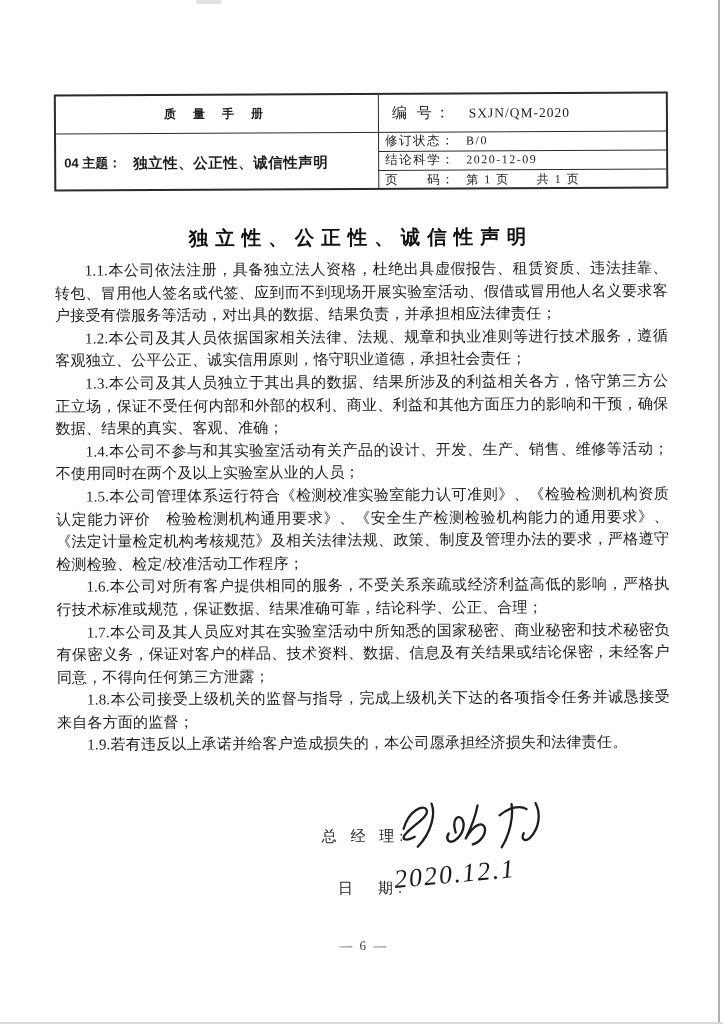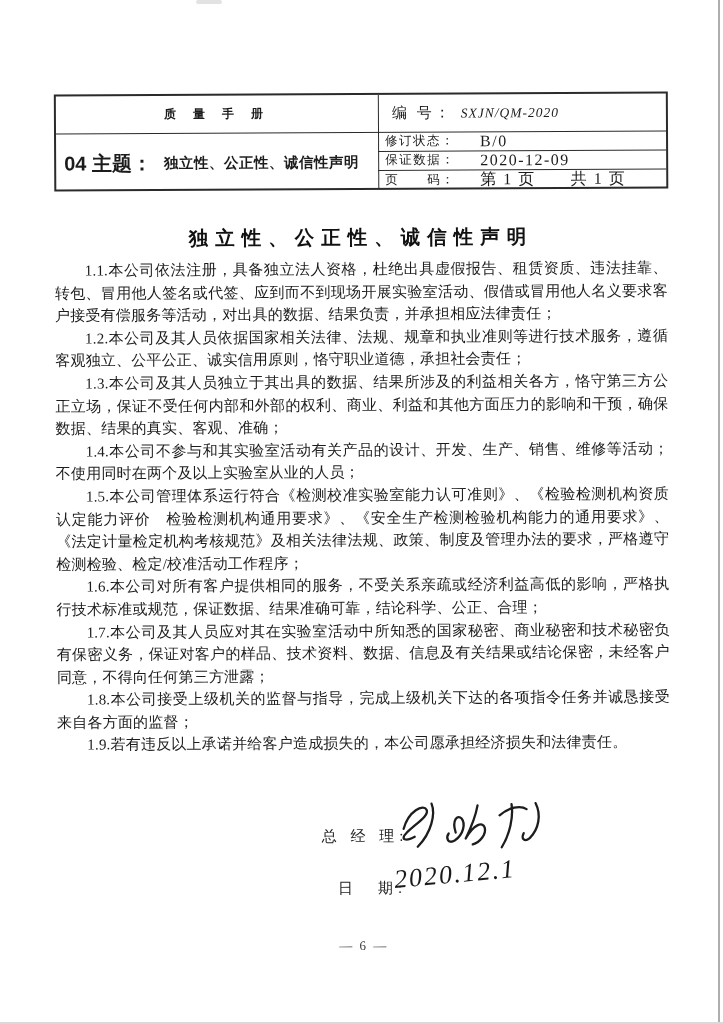--- a/index.html
+++ b/index.html
@@ -40,31 +40,31 @@
   .tbl .hline-r1   { position:absolute; left:322px; top:56px; right:0; height:1px; background:#2b2b2b; }
   .tbl .hline-r2   { position:absolute; left:322px; top:75px; right:0; height:1px; background:#2b2b2b; }
 
   .cell { position:absolute; box-sizing:border-box; display:flex; align-items:center; }
   .cell-company { left:0; top:0; width:322px; height:37px; flex-direction:column; justify-content:center; }
   .company-name { font-weight:bold; font-size:14.5px; letter-spacing:1.5px; line-height:17px; }
   .manual-title { font-weight:bold; font-size:12px; letter-spacing:7px; line-height:17px; }
 
   .cell-subject { left:0; top:37px; width:322px; height:60px; padding-left:8px;
                   font-family:"Liberation Sans", sans-serif; }
-  .subject-label { font-weight:bold; font-size:20px; }
+  .subject-label { font-weight:bold; font-size:13px; }
   .subject-value { font-weight:bold; font-size:14.5px; margin-left:12px; letter-spacing:.5px; }
 
   .cell-docnum { left:322px; top:0; width:292px; height:37px; padding-left:14px; }
   .docnum-label { font-size:15px; letter-spacing:3px; }
-  .docnum-value { font-size:13.5px; font-style:italic; letter-spacing:1px; margin-left:8px; }
+  .docnum-value { font-size:13.5px; letter-spacing:1px; margin-left:16px; }
 
   .rrow { left:322px; width:292px; height:19px; padding-left:7px; }
   .rrow-1 { top:37px; } .rrow-2 { top:56px; } .rrow-3 { top:75px; height:20px; }
   .rlabel { font-size:12.5px; letter-spacing:1.5px; white-space:pre;text-align:center; }
-  .rvalue { font-size:16px; letter-spacing:1.5px; margin-left:25px; white-space:pre; }
+  .rvalue { font-size:12px; letter-spacing:1.5px; margin-left:11px; white-space:pre; }
 
   
   .doc-title {
     position:absolute; left:56px; top:224px; width:613px;
     text-align:center; font-family:"Liberation Sans", sans-serif;
     font-weight:bold; font-size:19.5px; letter-spacing:7px; color:#111;
   }
   .body-text {
     position:absolute; left:56px; top:258px; width:613px;
   }
@@ -121,21 +121,21 @@
       <span class="subject-label">04 主题：</span>
       <span class="subject-value">独立性、公正性、诚信性声明</span>
     </div>
 
     <div class="cell rrow rrow-1">
       <span class="rlabel">修订状态：</span>
       <span class="rvalue">B/0</span>
     </div>
 
     <div class="cell rrow rrow-2">
-      <span class="rlabel">保证数据：</span>
+      <span class="rlabel">结论科学：</span>
       <span class="rvalue">2020-12-09</span>
     </div>
 
     <div class="cell rrow rrow-3">
       <span class="rlabel">页　　码：</span>
       <span class="rvalue">第 1 页　　共 1 页</span>
     </div>
   </div>
 
   <div class="doc-title">独立性、公正性、诚信性声明</div>

